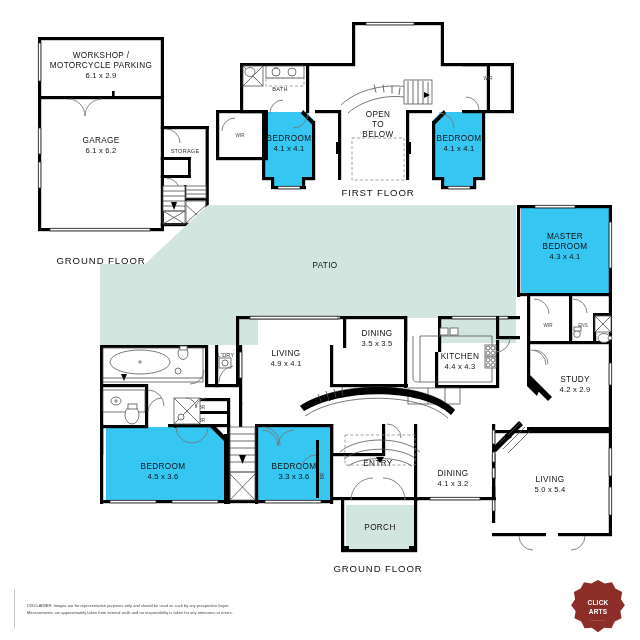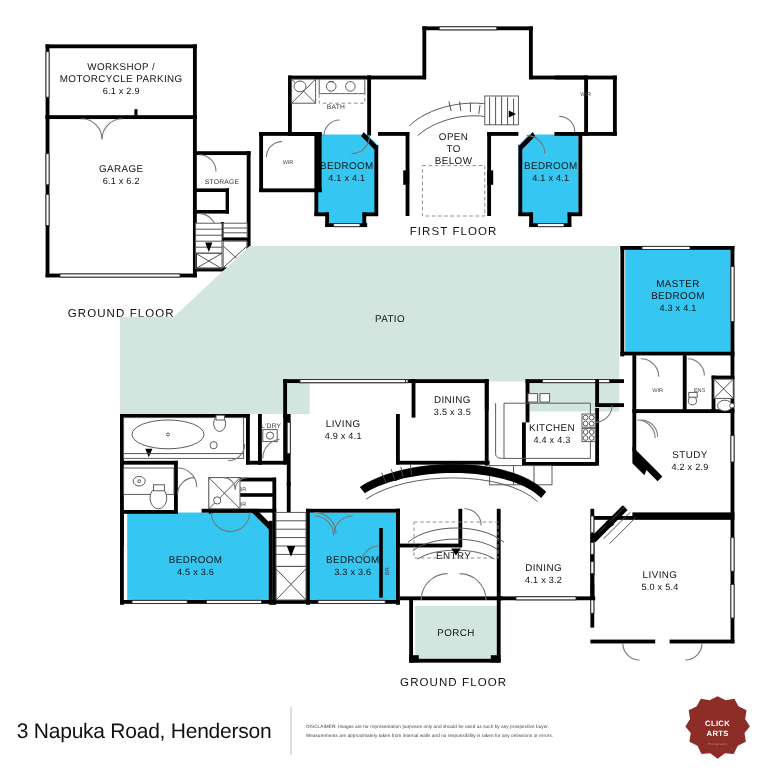--- a/index.html
+++ b/index.html
@@ -626,21 +626,20 @@
 
       <rect class="win" x="250" y="316.3" width="88" height="2.6"></rect>
 
       <text class="floorlabel" x="378" y="572">GROUND FLOOR</text>
     </g>
 
   </svg>
 
   <div id="footer">
     <div id="footer-inner">
-      <div id="address-title">3 Napuka Road, Henderson</div>
       <div id="divider"></div>
       <div id="disclaimer">
         <span class="dline">DISCLAIMER: Images are for representation purposes only and should be used as such by any prospective buyer.</span>
         <span class="dline">Measurements are approximately taken from internal walls and no responsibility is taken for any omissions or errors.</span>
       </div>
       <div id="logo-wrap">
         <svg class="logo-badge" viewBox="0 0 100 100">
           <path d="M50 2 L62 8 L75 6 L81 17 L93 23 L91 36 L98 47 L90 57 L92 70 L80 76 L74 88 L61 87 L50 95 L39 87 L26 88 L20 76 L8 70 L10 57 L2 47 L9 36 L7 23 L19 17 L25 6 L38 8 Z" fill="#8c2d28"></path>
           <text class="logo-text-top" x="50" y="46">CLICK</text>
           <text class="logo-text-bot" x="50" y="62">ARTS</text>

